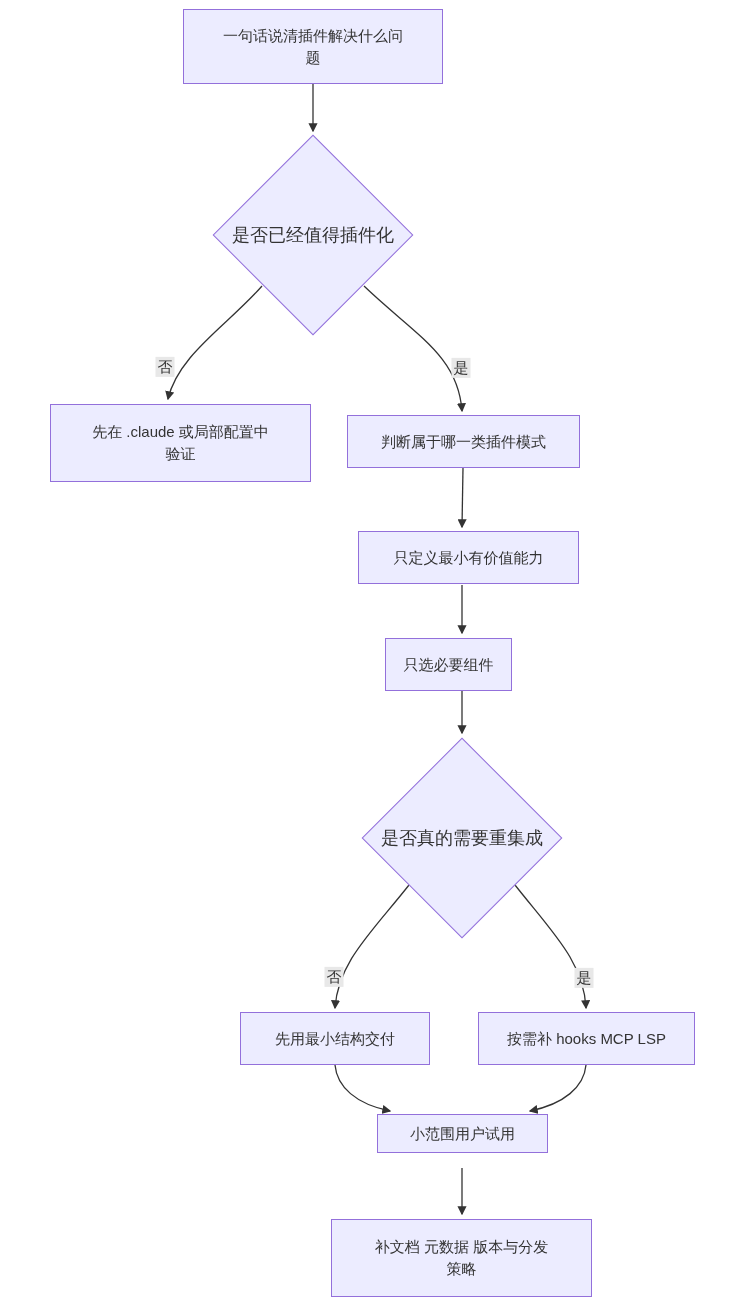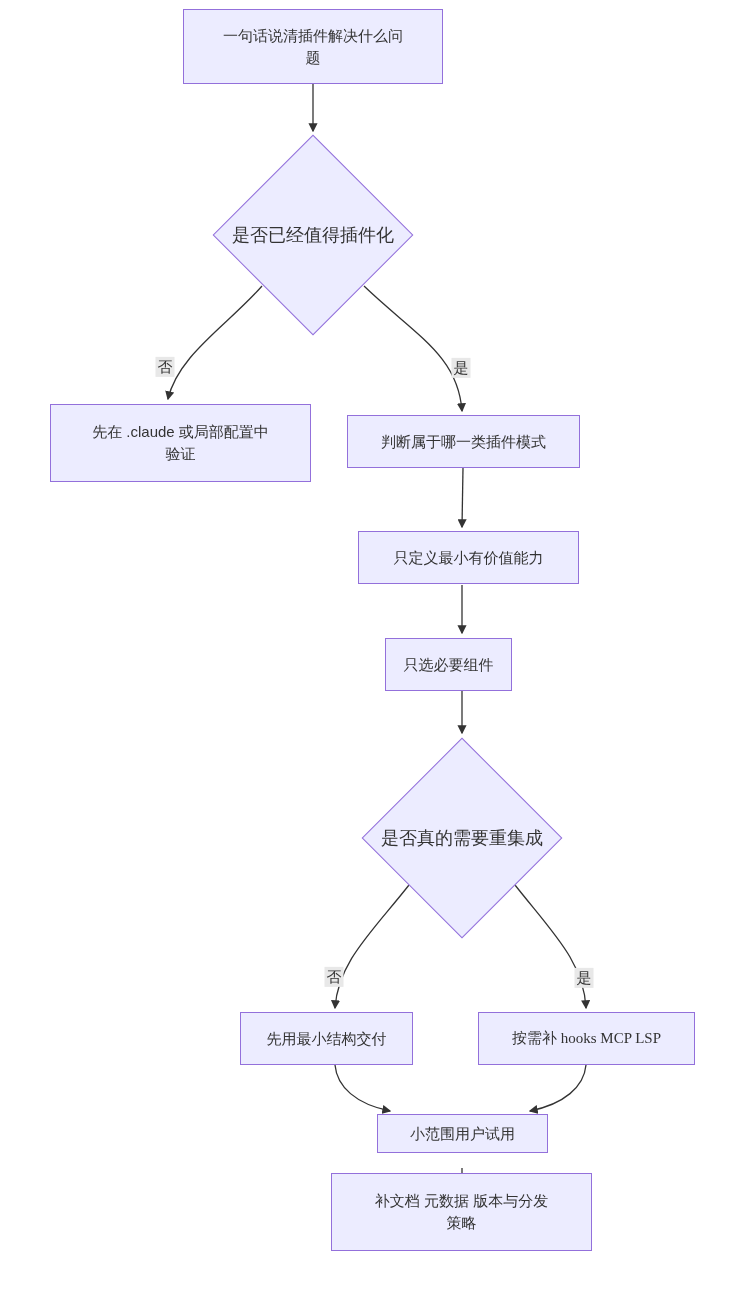--- a/index.html
+++ b/index.html
@@ -97,27 +97,27 @@
 
   <div class="node" style="left:50px; top:404px; width:261px; height:78px;">先在 .claude 或局部配置中
 验证</div>
 
   <div class="node" style="left:347px; top:415px; width:233px; height:53px;">判断属于哪一类插件模式</div>
 
   <div class="node" style="left:351px; top:531px; width:221px; height:53px;margin-left:7px;">只定义最小有价值能力</div>
 
   <div class="node" style="left:385px; top:638px; width:127px; height:53px;">只选必要组件</div>
 
-  <div class="node" style="left:240px; top:1012px; width:173px; height:53px;">先用最小结构交付</div>
+  <div class="node" style="left:240px; top:1012px; width:190px; height:53px;">先用最小结构交付</div>
 
-  <div class="node" style="left:478px; top:1012px; width:217px; height:53px;font-family:Liberation Serif, serif;">按需补 hooks MCP LSP</div>
+  <div class="node" style="left:478px; top:1012px; width:217px; height:53px;">按需补 hooks MCP LSP</div>
 
   <div class="node" style="left:377px; top:1114px; width:171px; height:39px;">小范围用户试用</div>
 
-  <div class="node" style="left:331px; top:1173px; width:261px; height:78px;">补文档 元数据 版本与分发
+  <div class="node" style="left:331px; top:1219px; width:261px; height:78px;">补文档 元数据 版本与分发
 策略</div>
 
   <div class="diamond" style="left:242px; top:164px; width:142px; height:142px;"></div>
   <div class="diamond-label" style="left:213px; top:205px; width:200px; height:60px;">是否已经值得插件化</div>
 
   <div class="diamond" style="left:391px; top:767px; width:142px; height:142px;"></div>
   <div class="diamond-label" style="left:362px; top:808px; width:200px; height:60px;">是否真的需要重集成</div>
 
   <div class="edge-label" style="left:165px; top:367px;">否</div>
   <div class="edge-label" style="left:461px; top:368px;">是</div>

